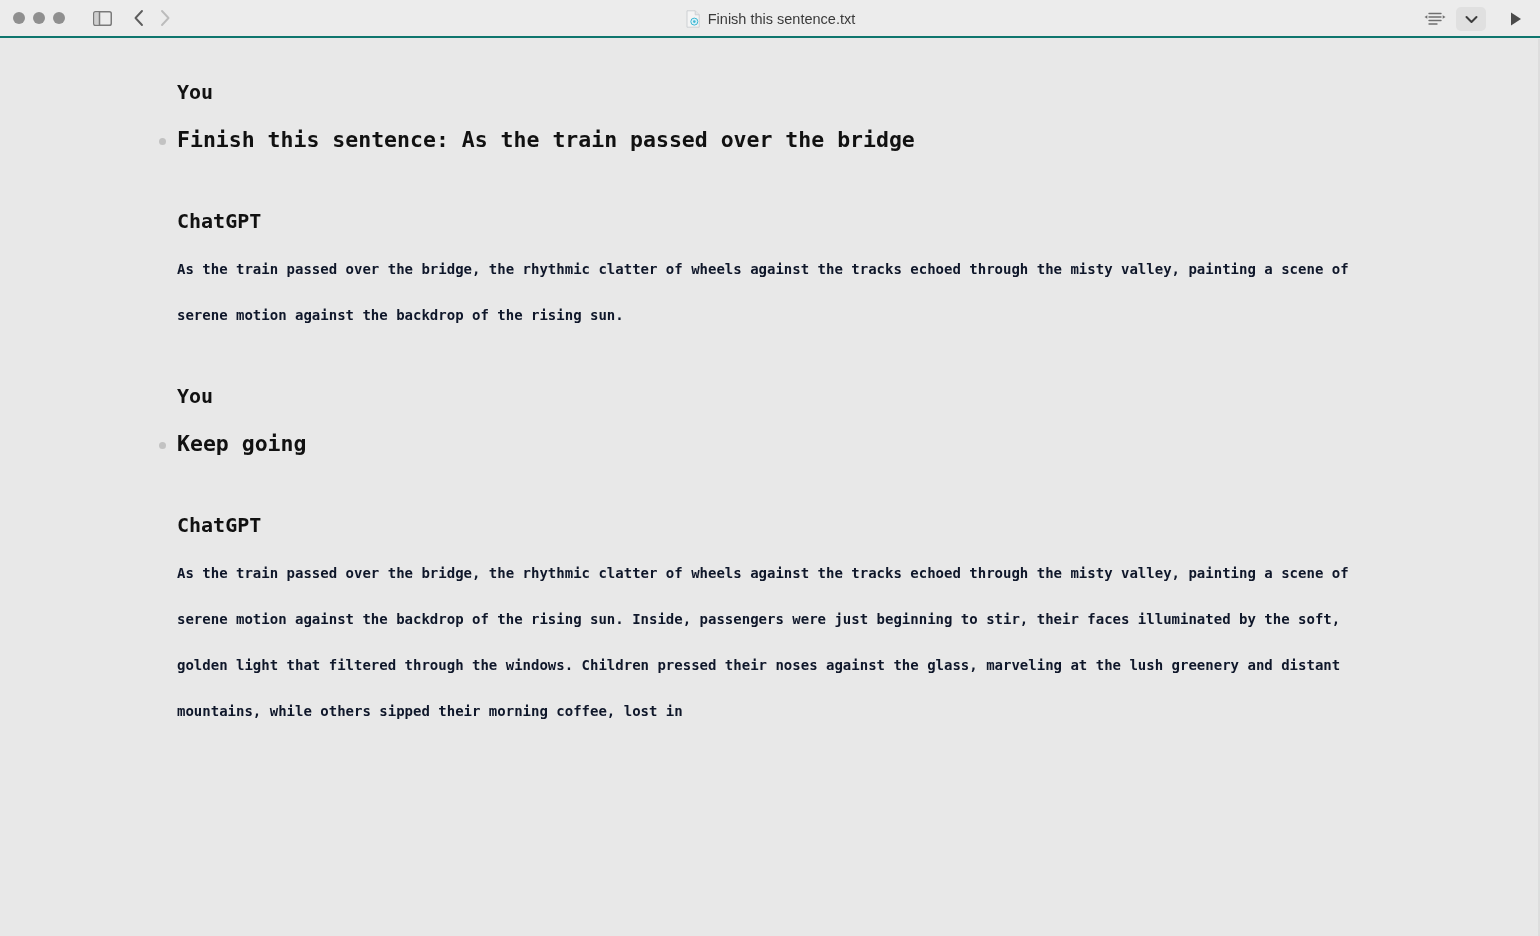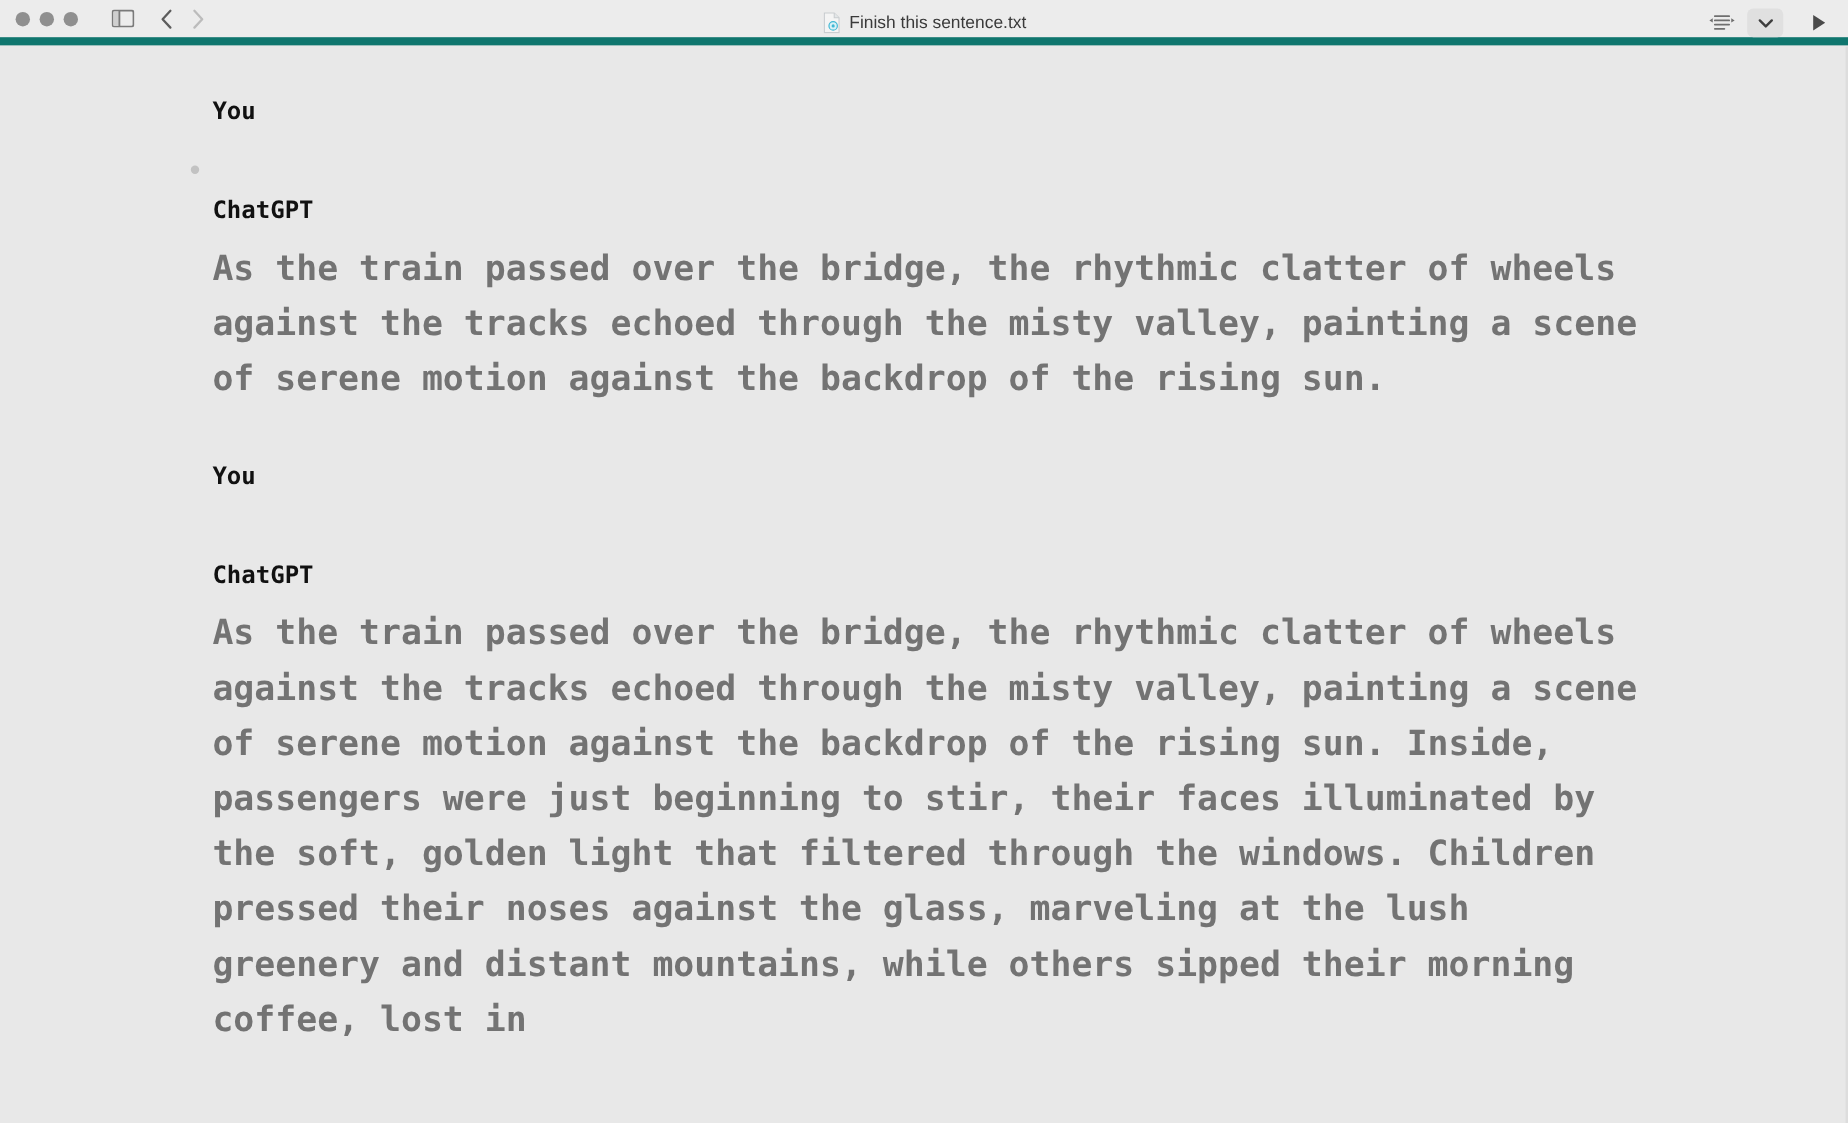--- a/index.html
+++ b/index.html
@@ -19,21 +19,21 @@
     background: #e8e8e8;
     overflow: hidden;
   }
 
   
   #titlebar {
     position: relative;
     height: 38px;
     width: 100%;
     background: #ececec;
-    border-bottom: 7px solid #0f766e;
+    border-bottom: 2px solid #0f766e;
     display: flex;
     align-items: center;
   }
 
   .traffic-lights {
     display: flex;
     align-items: center;
     gap: 8px;
     margin-left: 13px;
   }
@@ -127,22 +127,22 @@
     left: -18px;
     top: 21px;
     width: 7px;
     height: 7px;
     border-radius: 50%;
     background: #c2c2c2;
   }
 
   .assistant-text {
     font-family: "DejaVu Sans Mono", "Liberation Mono", monospace;
-    font-size: 29px;
-    color: #737373;
+    font-size: 14px;
+    color: #0f172a;
     line-height: 46px;
     margin-left: 177px;
     margin-right: 160px;
     white-space: pre-wrap;
     word-break: normal;
   }
 
   .gap-sm { height: 11px; }
   .gap-md { height: 44px; }
 
@@ -228,36 +228,41 @@
     </div>
   </div>
 
   <div id="doc">
 
     <div class="block">
       <div class="speaker">You</div>
       <div class="gap-sm"></div>
       <div class="user-line">
         <span class="bullet"></span>
+        <span>Finish this sentence: As the train passed over the bridge</span>
       </div>
     </div>
 
     <div class="gap-md"></div>
 
     <div class="block">
       <div class="speaker">ChatGPT</div>
       <div class="gap-sm"></div>
       <div class="assistant-text">As the train passed over the bridge, the rhythmic clatter of wheels against the tracks echoed through the misty valley, painting a scene of serene motion against the backdrop of the rising sun.</div>
     </div>
 
     <div class="gap-md"></div>
 
     <div class="block">
       <div class="speaker">You</div>
       <div class="gap-sm"></div>
+      <div class="user-line">
+        <span class="bullet"></span>
+        <span>Keep going</span>
+      </div>
     </div>
 
     <div class="gap-md"></div>
 
     <div class="block">
       <div class="speaker">ChatGPT</div>
       <div class="gap-sm"></div>
       <div class="assistant-text">As the train passed over the bridge, the rhythmic clatter of wheels against the tracks echoed through the misty valley, painting a scene of serene motion against the backdrop of the rising sun. Inside, passengers were just beginning to stir, their faces illuminated by the soft, golden light that filtered through the windows. Children pressed their noses against the glass, marveling at the lush greenery and distant mountains, while others sipped their morning coffee, lost in</div>
     </div>
 

